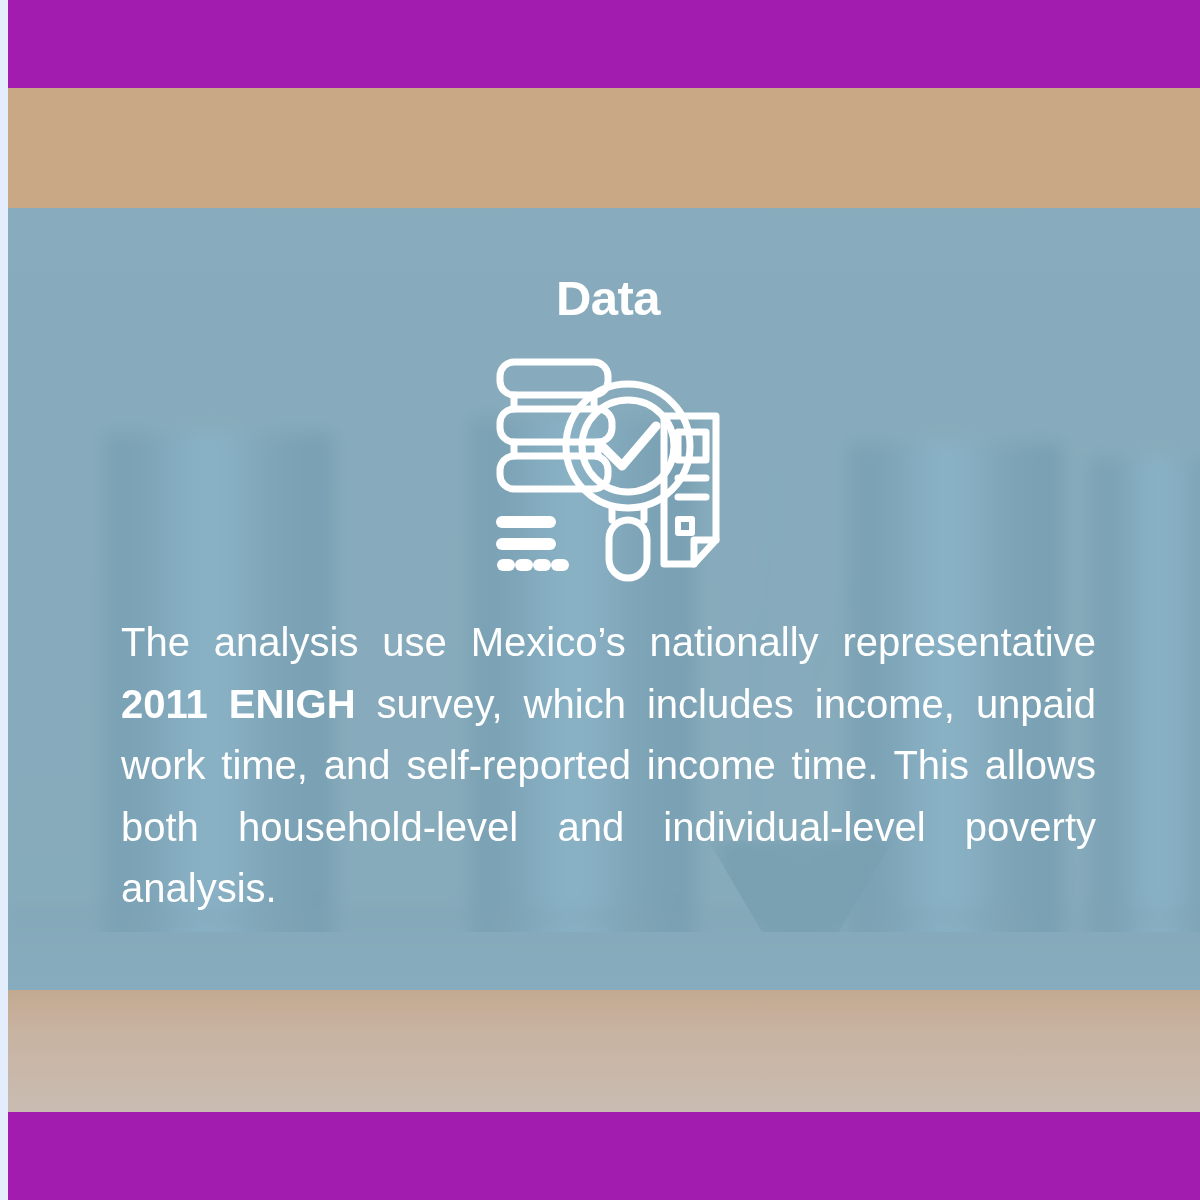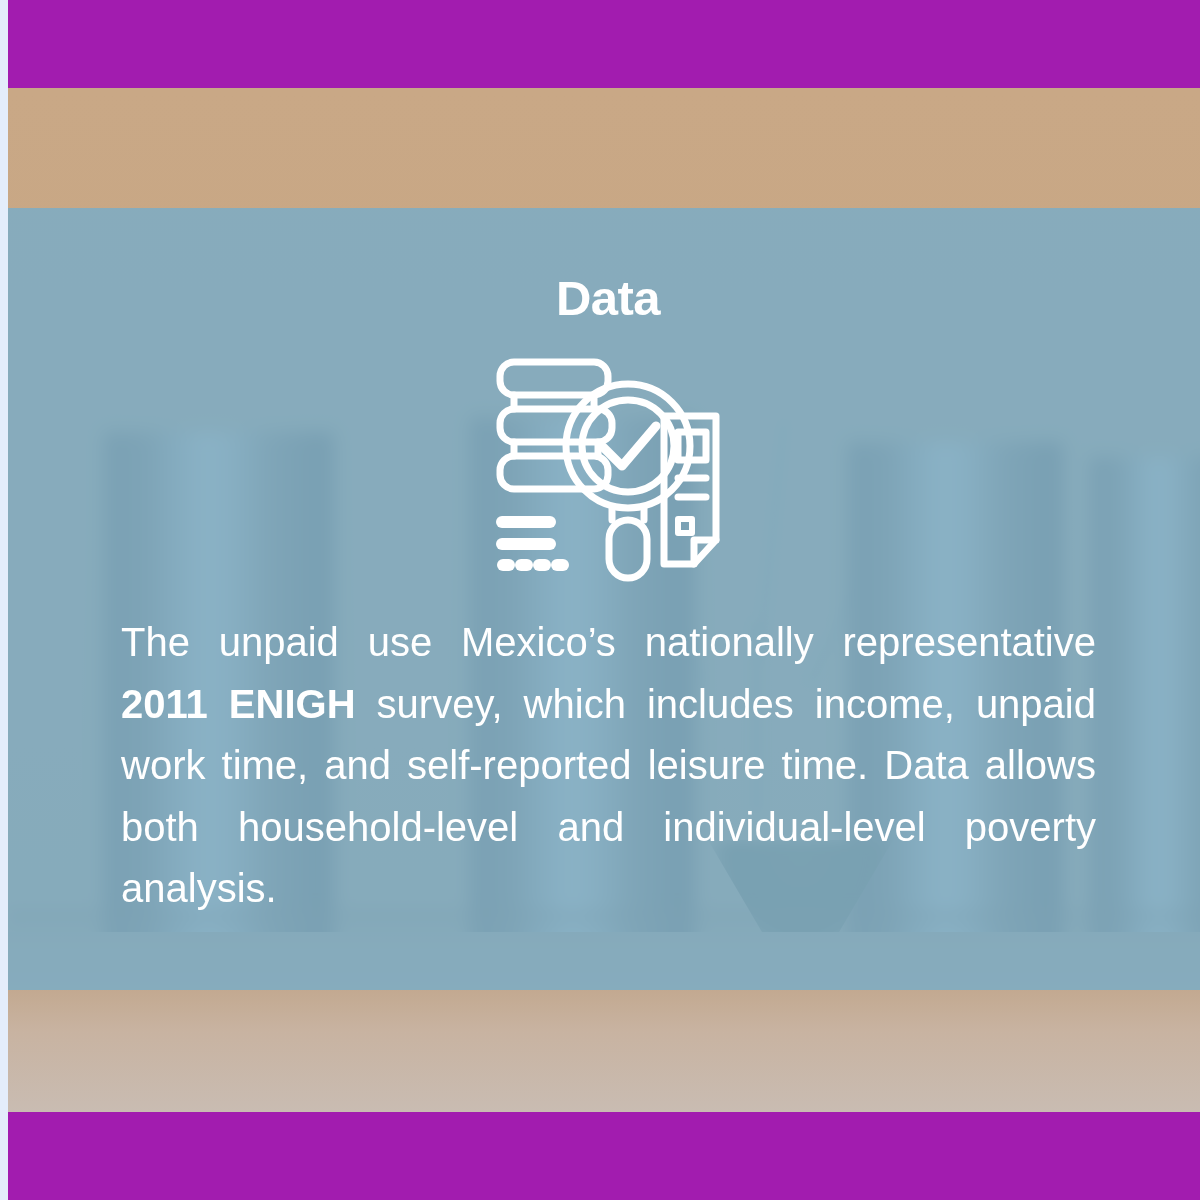--- a/index.html
+++ b/index.html
@@ -185,17 +185,17 @@
         <path d="M14 168 L62 168" stroke-width="12"></path>
         <path d="M14 190 L62 190" stroke-width="12"></path>
         <path d="M15 211 L21 211" stroke-width="12"></path>
         <path d="M33 211 L39 211" stroke-width="12"></path>
         <path d="M51 211 L57 211" stroke-width="12"></path>
         <path d="M69 211 L75 211" stroke-width="12"></path>
       </svg>
     </div>
 
     <div class="body-text">
-      <span>The unpaid use Mexico’s nationally representative </span><b>2011 ENIGH</b><span> survey, which includes income, unpaid work time, and self-reported leisure time. Data allows both household-level and individual-level poverty analysis.</span>
+      <span>The analysis use Mexico’s nationally representative </span><b>2011 ENIGH</b><span> survey, which includes income, unpaid work time, and self-reported income time. This allows both household-level and individual-level poverty analysis.</span>
     </div>
 
   </div>
 </div>
 
 </body></html>

